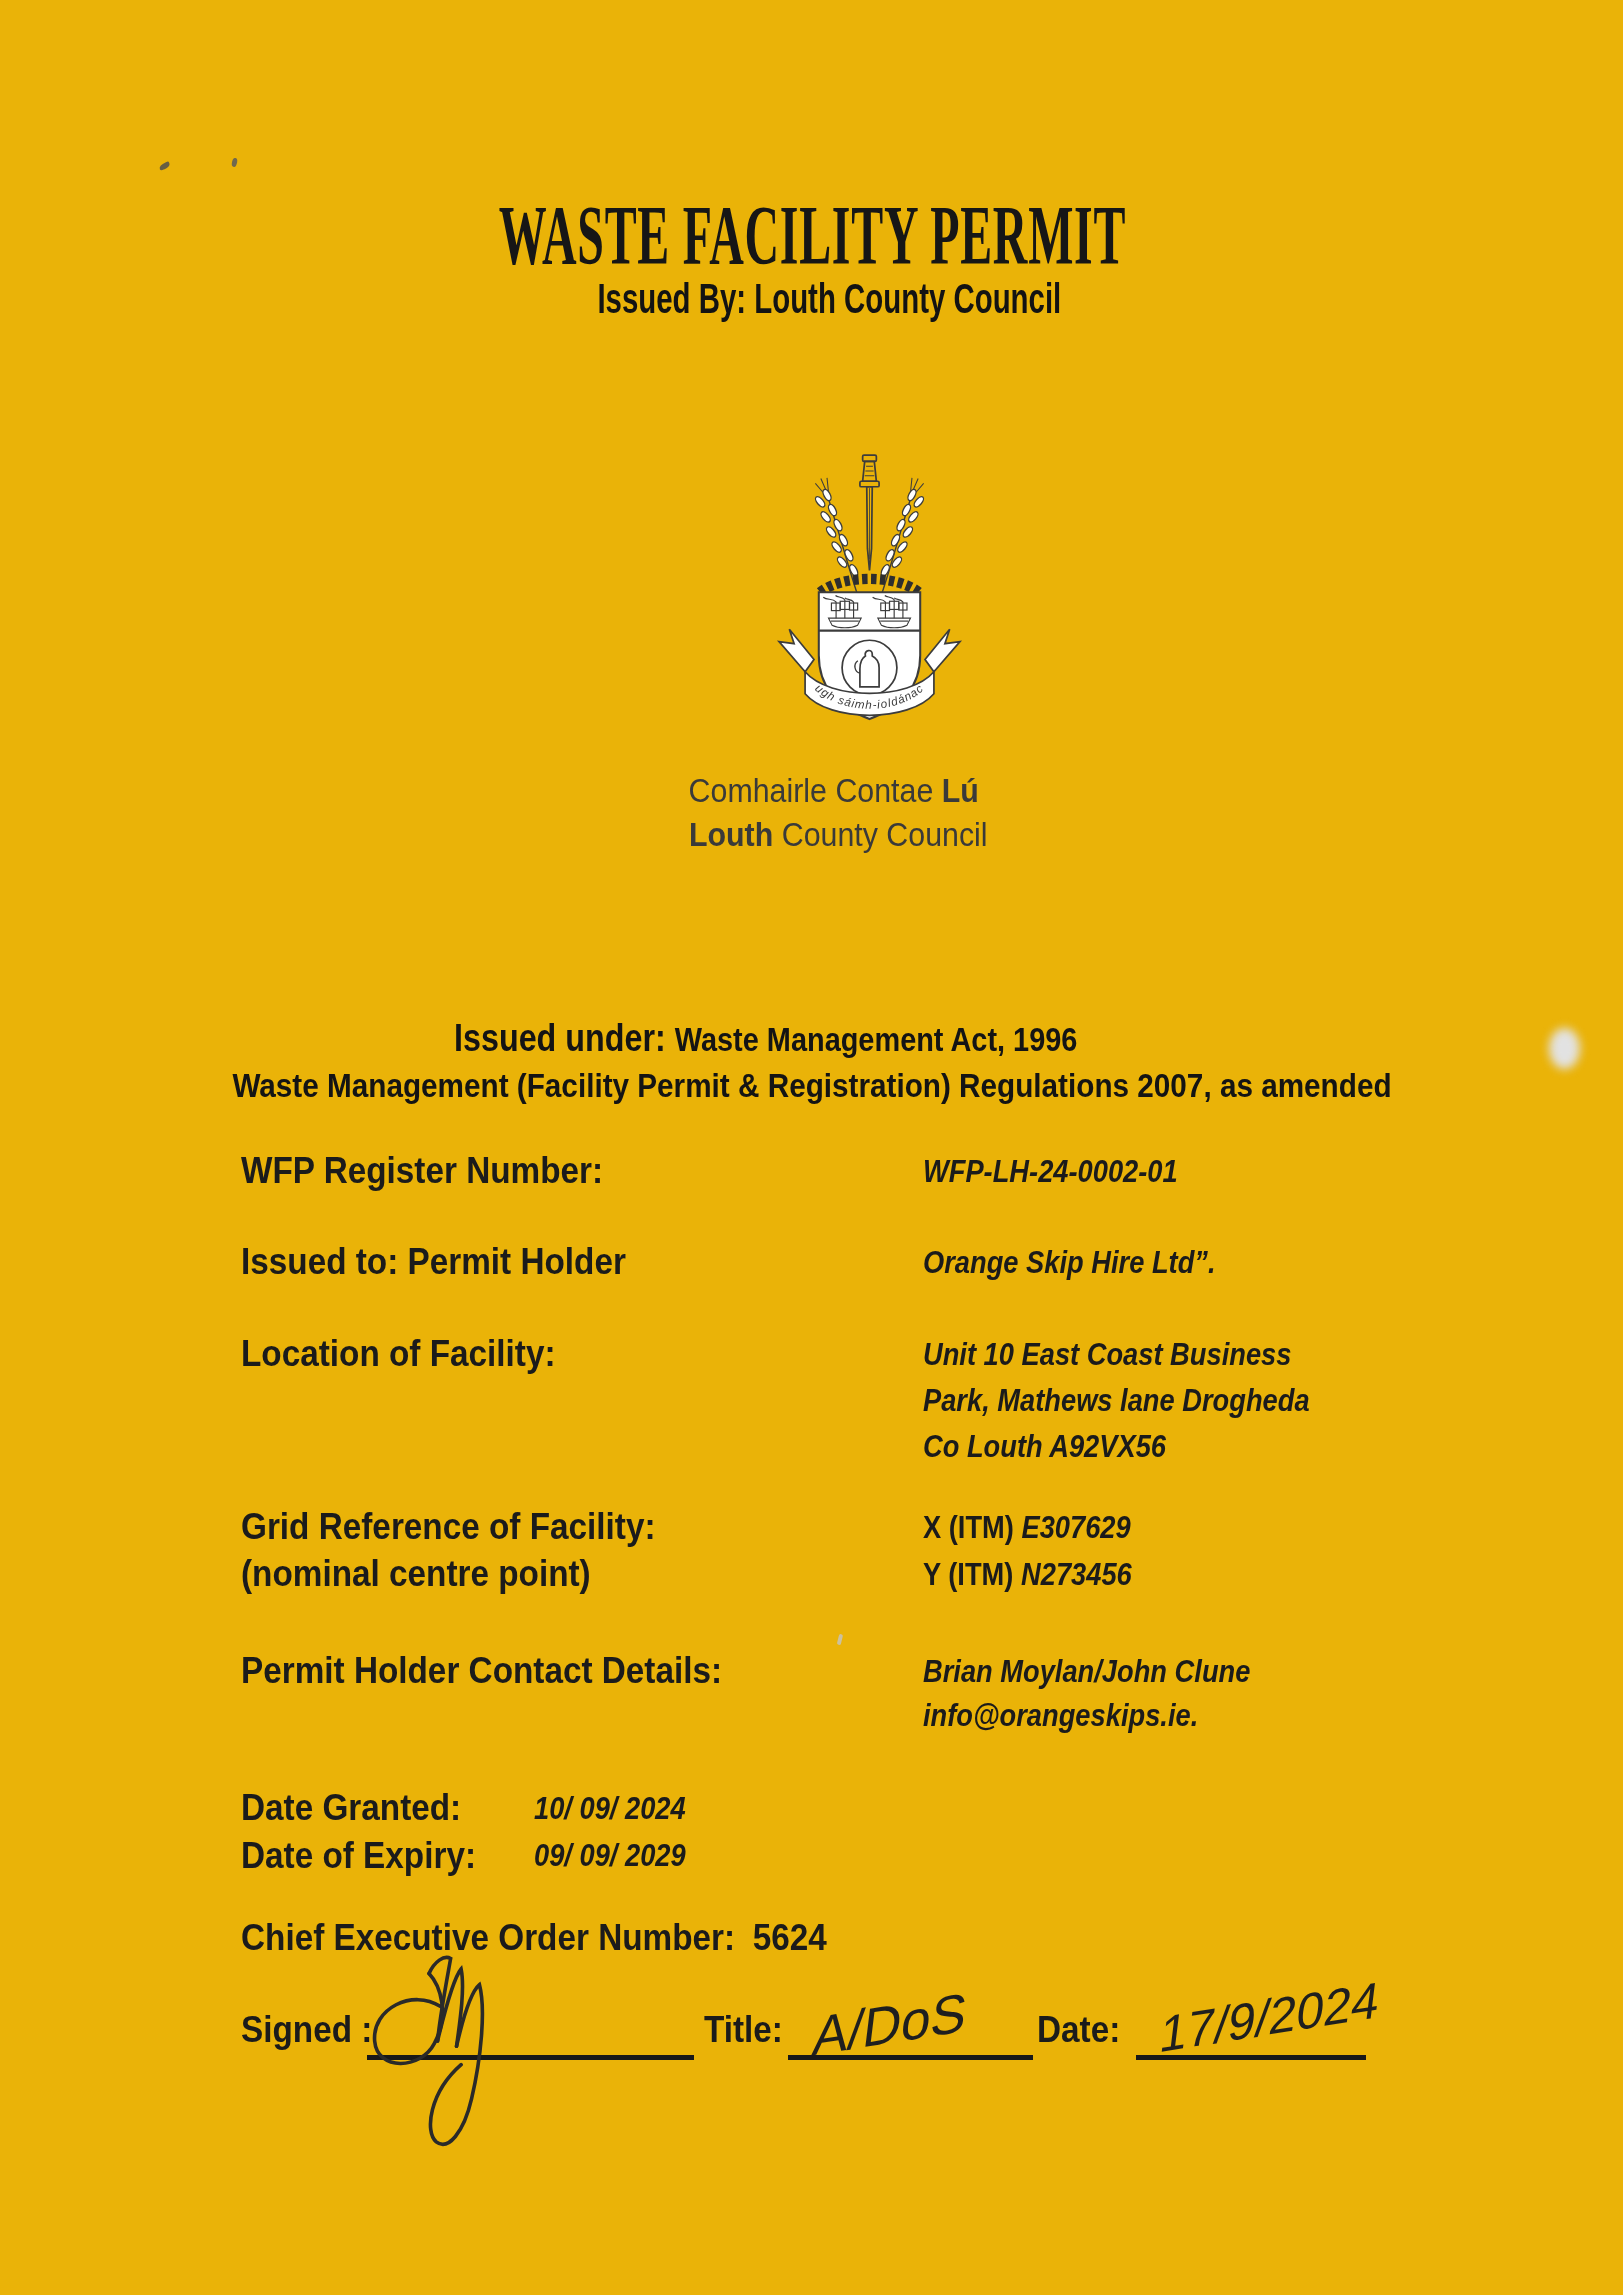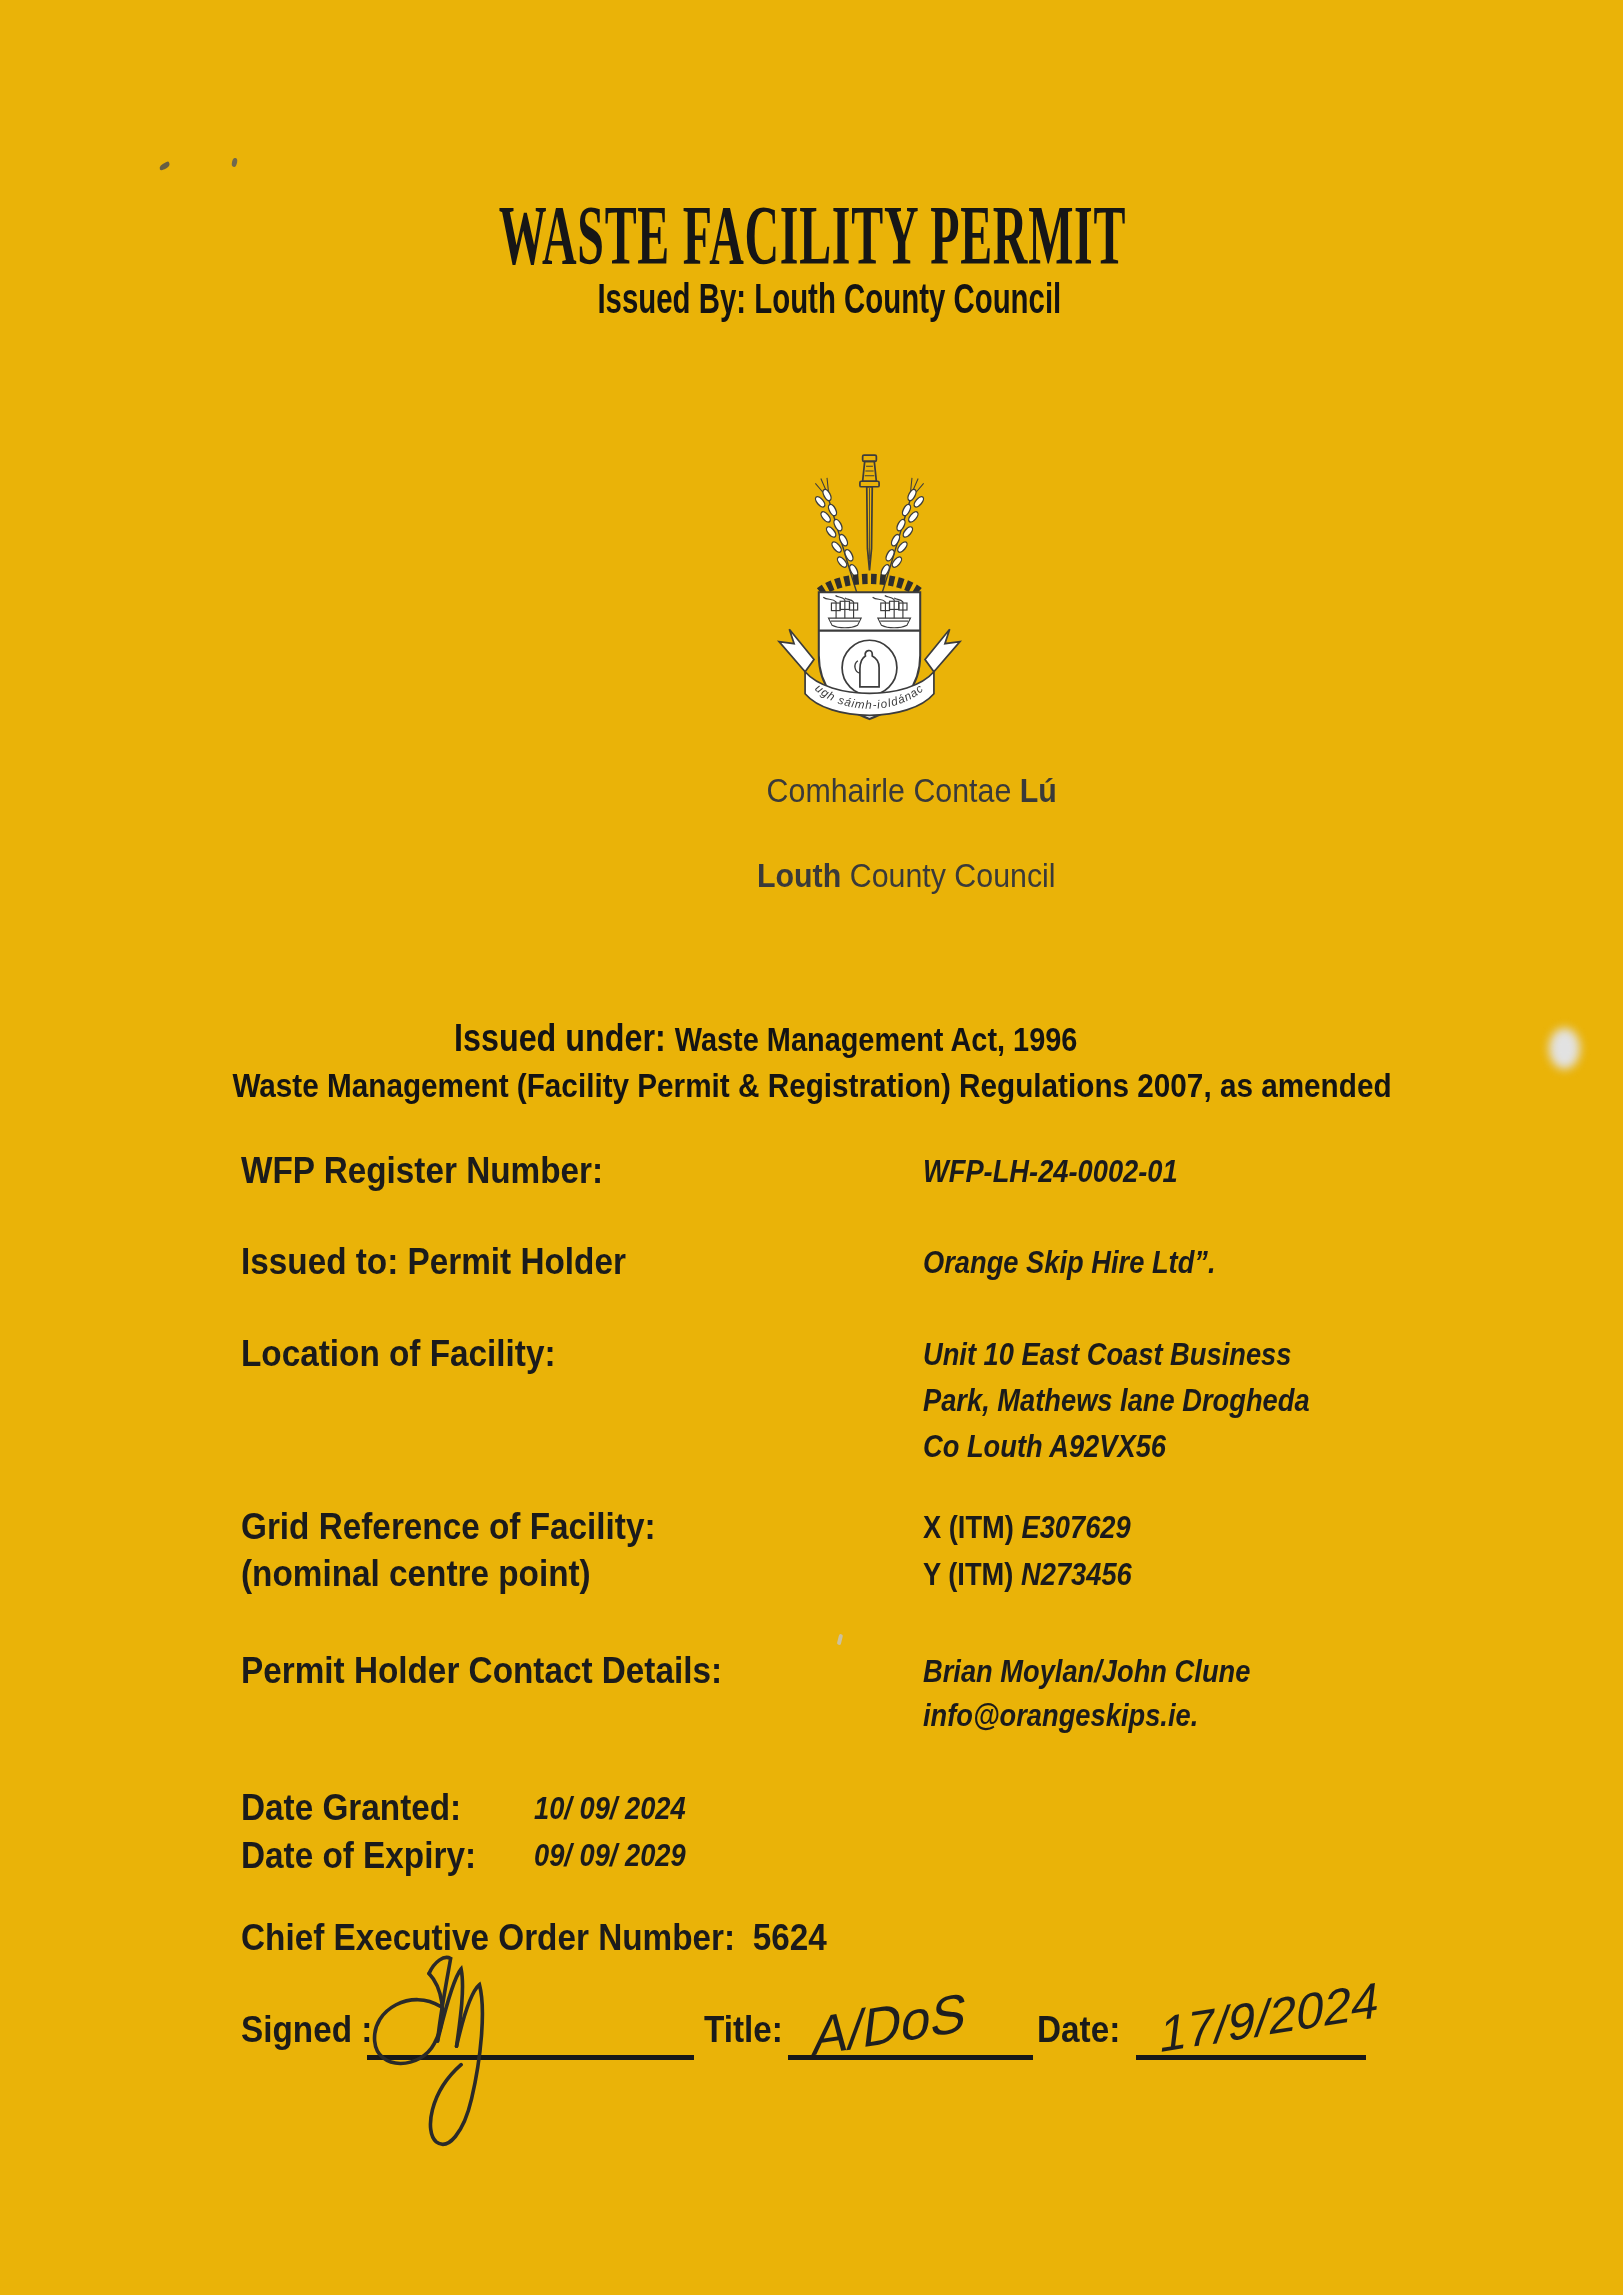--- a/index.html
+++ b/index.html
@@ -5,21 +5,21 @@
   html,body{margin:0;padding:0;background:#ffffff;}
   .page{position:relative;width:1624px;height:2295px;background:#eab308;overflow:hidden;
         font-family:"Liberation Sans",sans-serif;color:#1b1b1b;}
   .abs{position:absolute;}
   .nw{white-space:nowrap;}
   .centerline{left:0;width:1624px;text-align:center;}
   .title-text{display:inline-block;font-family:"Liberation Serif",serif;font-weight:700;
               font-size:84px;line-height:1;transform:scaleX(0.57);letter-spacing:1.3px;color:#161616;}
   .subtitle-text{display:inline-block;font-weight:700;font-size:42px;line-height:1;
               transform:scaleX(0.70);color:#131313;}
-  .crestcap{left:676px;width:393px;text-align:right;font-size:33px;line-height:1.1;
+  .crestcap{left:676px;width:393px;text-align:left;font-size:33px;line-height:1.1;
             color:#3a3a3a;white-space:nowrap;}
   .crestcap>span.inner{display:inline-block;transform:scaleX(0.92);}
   .iu-big{font-weight:700;font-size:38px;color:#141414;}
   .iu-small{font-weight:700;font-size:34px;color:#141414;}
   .iu-wrap{display:inline-block;transform:scaleX(0.85);line-height:1;}
   .iu2-wrap{display:inline-block;transform:scaleX(0.90);line-height:1;font-weight:700;font-size:33px;color:#141414;}
   .lbl{font-weight:700;font-size:37px;line-height:1.15;color:#1b1b1b;
        transform:scaleX(0.90);transform-origin:left top;white-space:nowrap;}
   .val{font-weight:700;font-style:italic;font-size:31px;line-height:1.15;color:#1b1b1b;
        transform:scaleX(0.88);transform-origin:left top;white-space:nowrap;}
@@ -115,21 +115,21 @@
       <path d="M76 328 C112 370 228 370 264 328 L264 360 C228 402 112 402 76 360 Z"></path>
     </g>
     <text font-size="17" letter-spacing="1.5" fill="#3c3c3c" font-style="italic">
       <textPath href="#mottoPath" startOffset="50%" text-anchor="middle">Lugh sáimh-ioldánach</textPath>
     </text>
   </svg>
 
   <div class="abs crestcap" style="top:773px;">
     <span class="inner"><span>Comhairle Contae </span><span style="font-weight:700;">Lú</span></span>
   </div>
-  <div class="abs crestcap" style="top:858px;">
+  <div class="abs crestcap" style="top:817px;">
     <span class="inner"><span style="font-weight:700;">Louth</span><span> County Council</span></span>
   </div>
 
   <div class="abs centerline" style="top:1019px;left:-46px;">
     <span class="iu-wrap nw"><span class="iu-big">Issued under: </span><span class="iu-small">Waste Management Act, 1996</span></span>
   </div>
   <div class="abs centerline" style="top:1069px;">
     <span class="iu2-wrap nw">Waste Management (Facility Permit &amp; Registration) Regulations 2007, as amended</span>
   </div>
 

